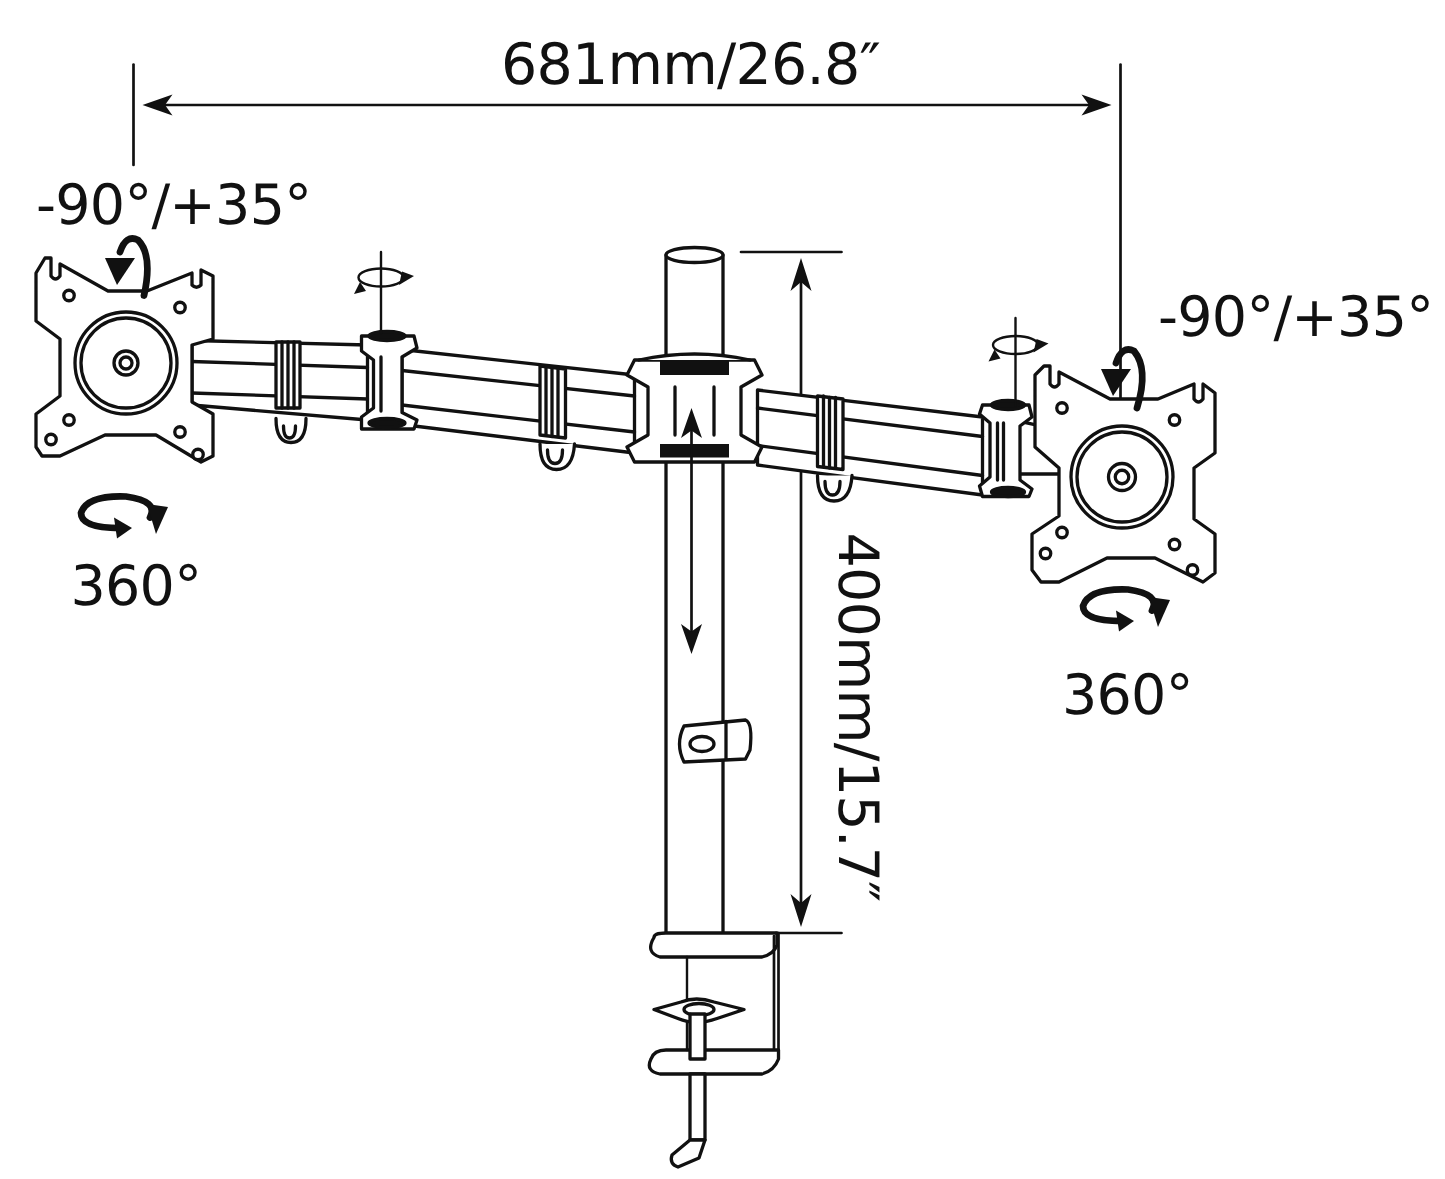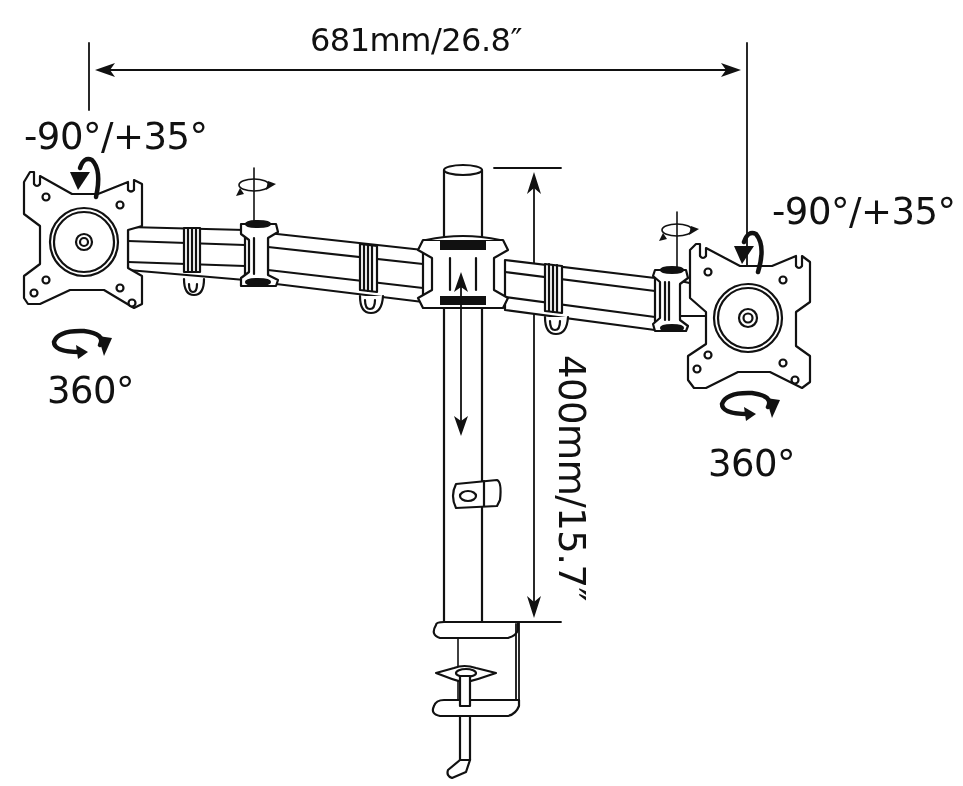--- a/index.html
+++ b/index.html
@@ -7,21 +7,21 @@
   #stage { position: absolute; left: 0; top: 0; width: 963px; height: 786px; }
   svg { position: absolute; left: 0; top: 0; }
   .lbl {
     position: absolute;
     font-family: "DejaVu Sans", "Liberation Sans", sans-serif;
     color: #111111;
     white-space: nowrap;
     line-height: 1;
     letter-spacing: -0.5px;
   }
-  #width-label { left: 310px; top: 24px; font-size: 32px; text-align: right; }
+  #width-label { left: 334px; top: 24px; font-size: 38px; text-align: right; }
   #tilt-left-label { left: 24px; top: 118px; font-size: 37px; }
   #tilt-right-label { left: 772px; top: 193px; font-size: 37px; }
   #rot-left-label { left: 47px; top: 372px; font-size: 37px; }
   #rot-right-label { left: 708px; top: 445px; font-size: 37px; }
   #height-label {
     left: 552px; top: 355px; font-size: 37px;
     transform-origin: 0 0;
     transform: rotate(90deg) translate(0, -38px);
   }
 </style>

